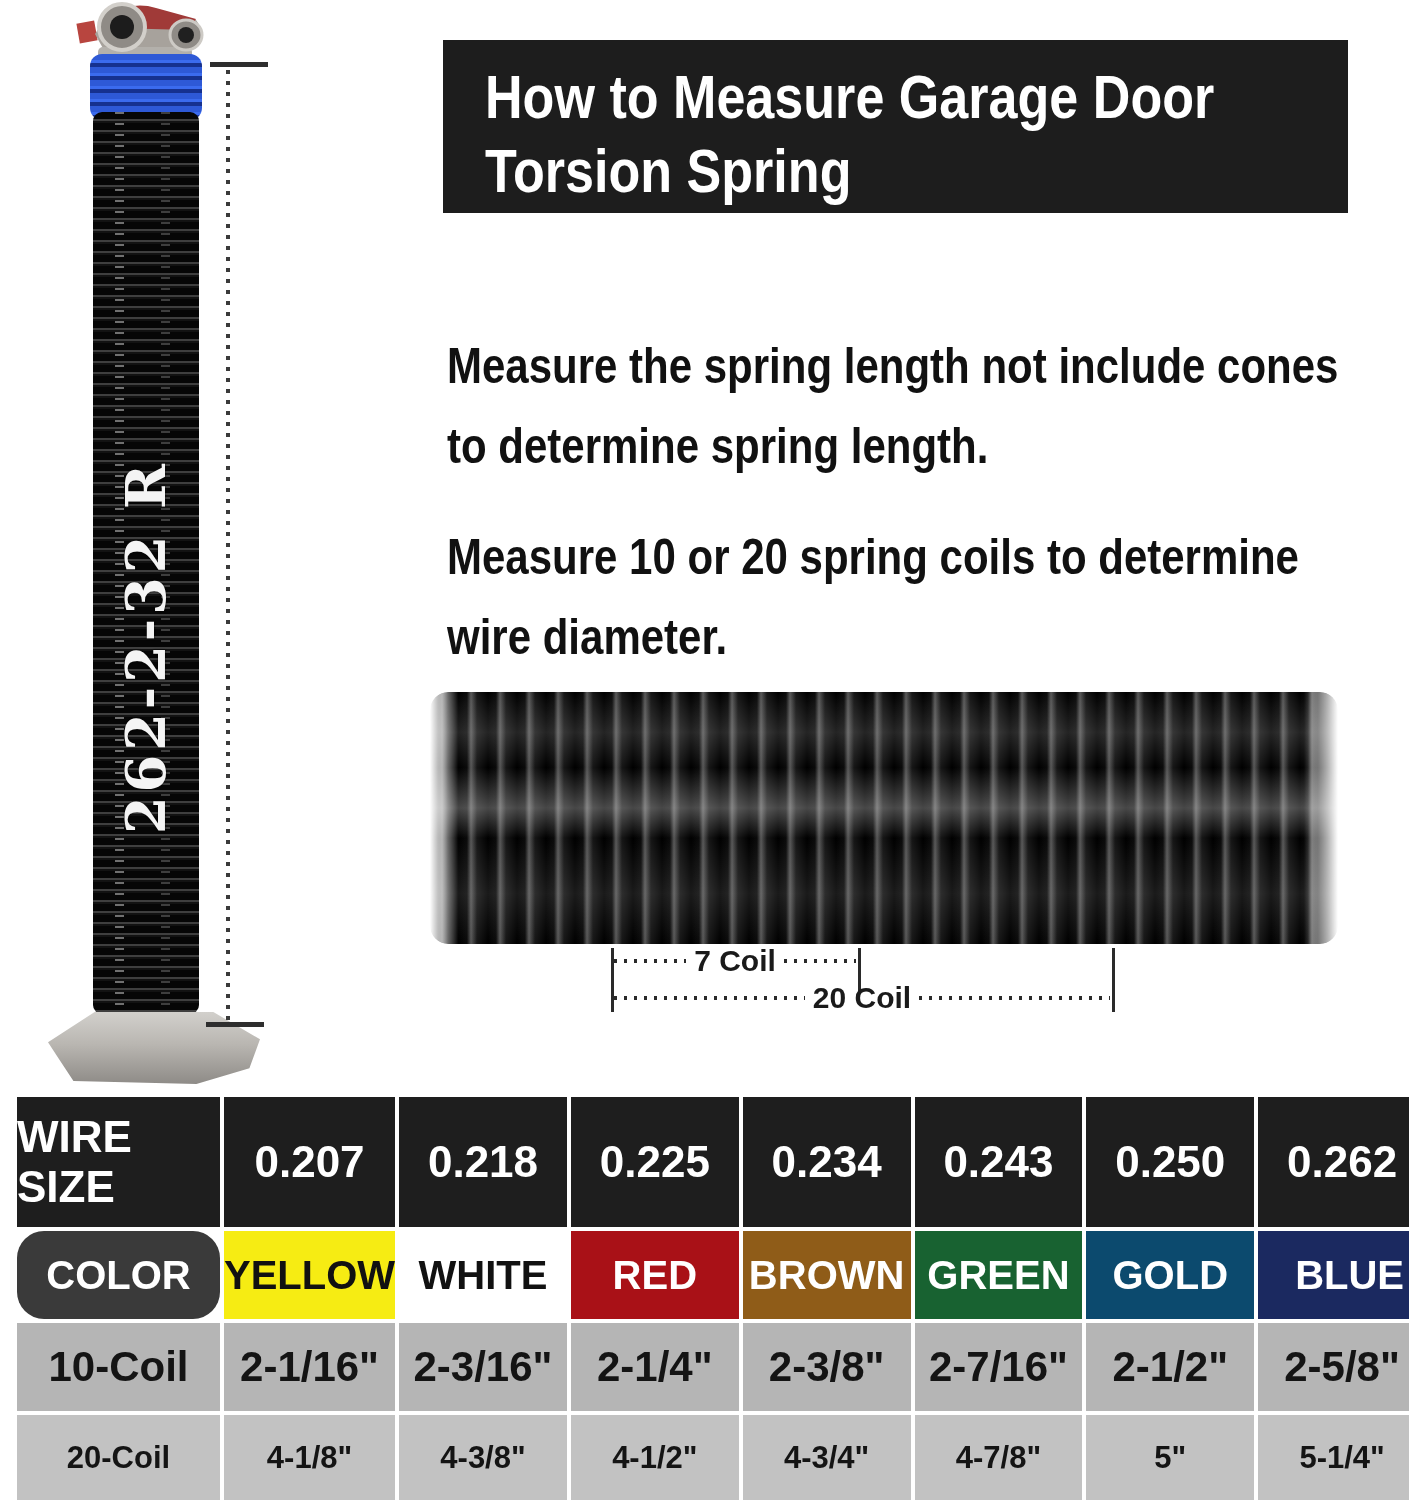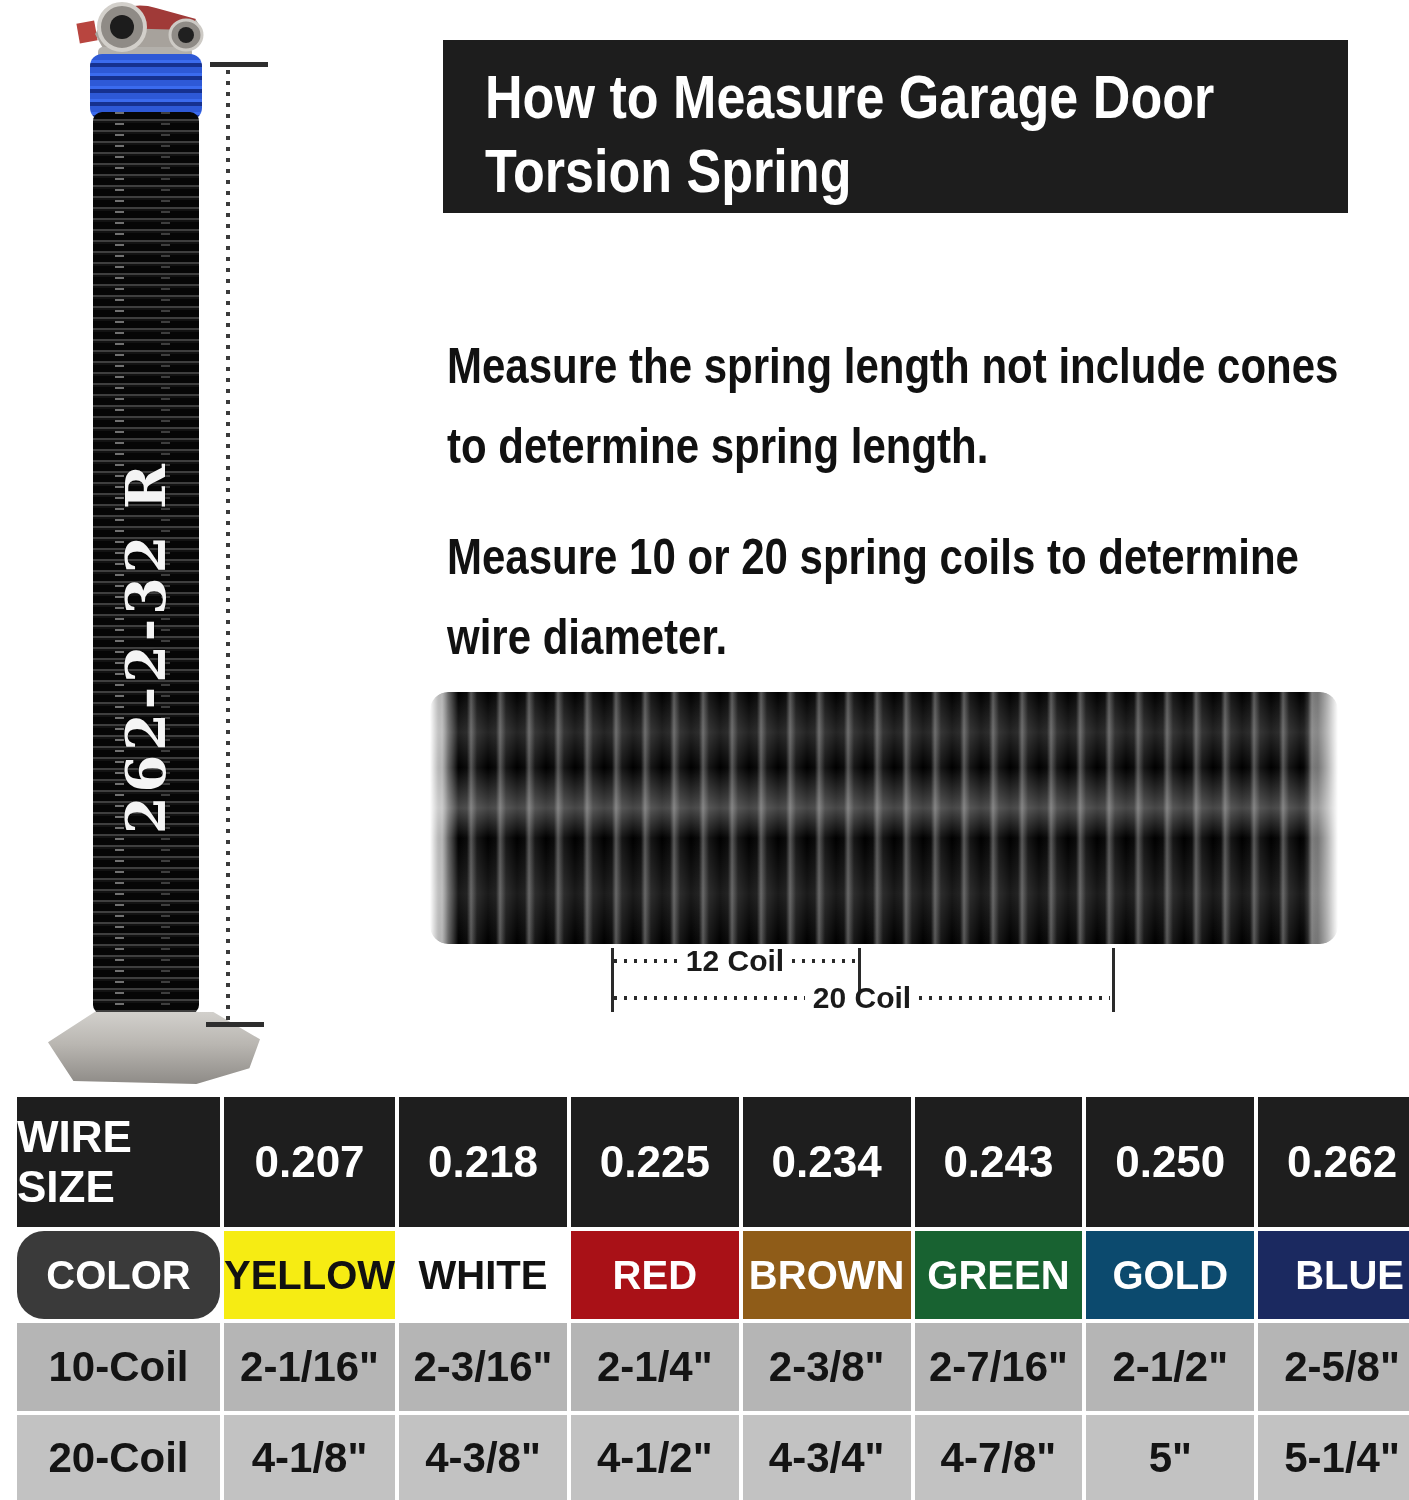--- a/index.html
+++ b/index.html
@@ -65,21 +65,21 @@
 
   
   .spec-table{position:absolute;left:17px;top:1097px;width:1409px;height:403px;background:#fff;
     display:grid;grid-template-columns:203px repeat(7,1fr);grid-template-rows:130px 88px 88px 85px;
     column-gap:4px;row-gap:4px;}
   .cell{display:flex;align-items:center;justify-content:center;font-weight:bold;}
   .r1{background:#1e1e1e;color:#fff;font-size:44px;}
   .r2{font-size:40px;}
   .r2-label{background:#3a3a3a;color:#fff;border-radius:27px;}
   .r3{background:#b5b5b5;color:#141414;font-size:42px;}
-  .r4{background:#c2c2c2;color:#141414;font-size:42px;}
+  .r4{background:#c2c2c2;color:#141414;font-size:31px;}
 </style>
 </head>
 <body>
 
 <div class="canvas">
 
   <div>
     <svg class="cone-svg" width="140" height="64" viewBox="0 0 140 64">
       <rect x="8" y="22" width="18" height="20" fill="#b8453f" transform="rotate(-10 17 32)"></rect>
       <path d="M25 34 Q40 8 70 10 L126 20 Q134 30 128 46 L95 56 L35 52 Z" fill="#a7a29c"></path>
@@ -123,21 +123,21 @@
 
   <div class="coil-photo">
     <div class="coil-gloss"></div>
   </div>
 
   <div class="tick t-left"></div>
   <div class="tick t-10"></div>
   <div class="tick t-20"></div>
   <div class="dim-row dim-10">
     <span class="dots"></span>
-    <span class="dim-label">12 Coil</span>
+    <span class="dim-label">7 Coil</span>
     <span class="dots"></span>
   </div>
   <div class="dim-row dim-20">
     <span class="dots"></span>
     <span class="dim-label">20 Coil</span>
     <span class="dots"></span>
   </div>
 
   <div class="spec-table">
 

